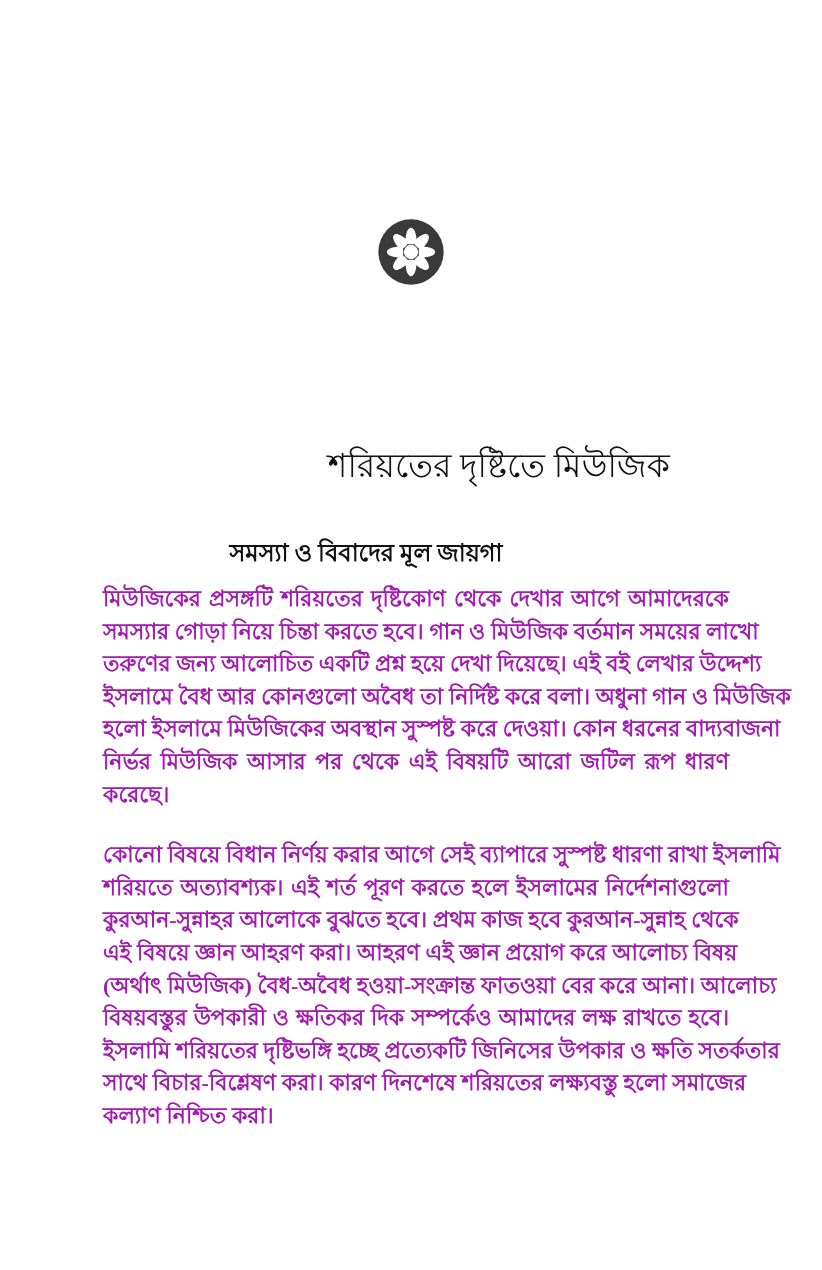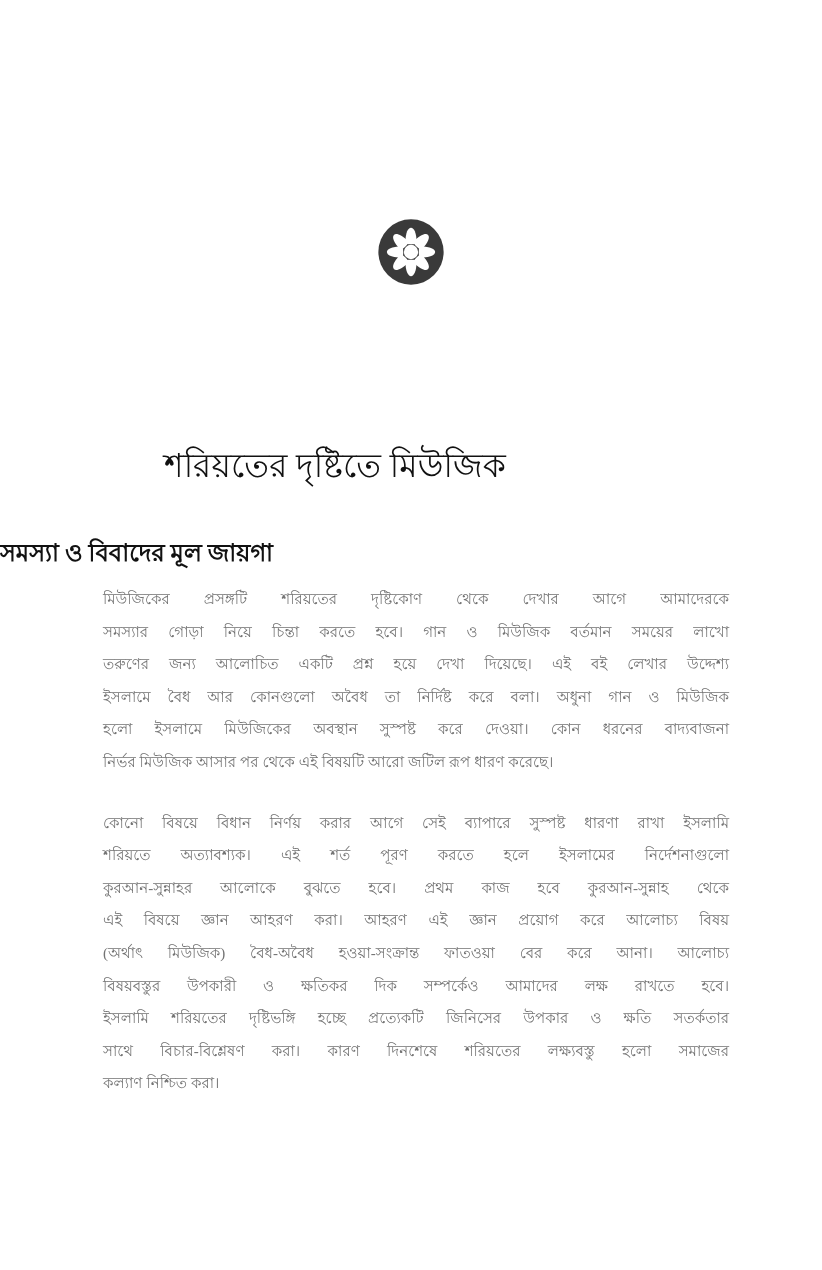--- a/index.html
+++ b/index.html
@@ -37,54 +37,55 @@
   .ornament {
     display: block;
   }
 
   
   .title {
     position: absolute;
     top: 424px;
     left: 0;
     width: 670px;
-    text-align: center;
+    text-align: right;
     font-size: 33px;
     line-height: 1.25;
     font-weight: 400;
     letter-spacing: 0.2px;
     color: #111111;
   }
   .subtitle {
     position: absolute;
     top: 518px;
     left: 0;
     width: 732px;
-    text-align: left;
+    text-align: center;
     font-size: 24px;
     line-height: 1.25;
     font-weight: 700;
     color: #111111;
   }
 
   
   .body-block {
     position: absolute;
     top: 583px;
     left: 103px;
     width: 626px;
   }
   .para {
     margin: 0;
-    font-size: 15px;
+    font-size: 22px;
     line-height: 32.6px;
     text-align: justify;
     text-justify: inter-word;
-    color: #737373;
+    color: #a21caf;
     word-spacing: 0.2px;
+    font-weight: bold;
   }
   .para + .para {
     margin-top: 28px;
   }
   
   .para .line {
     display: block;
     text-align: justify;
     text-align-last: justify;
     white-space: nowrap;

